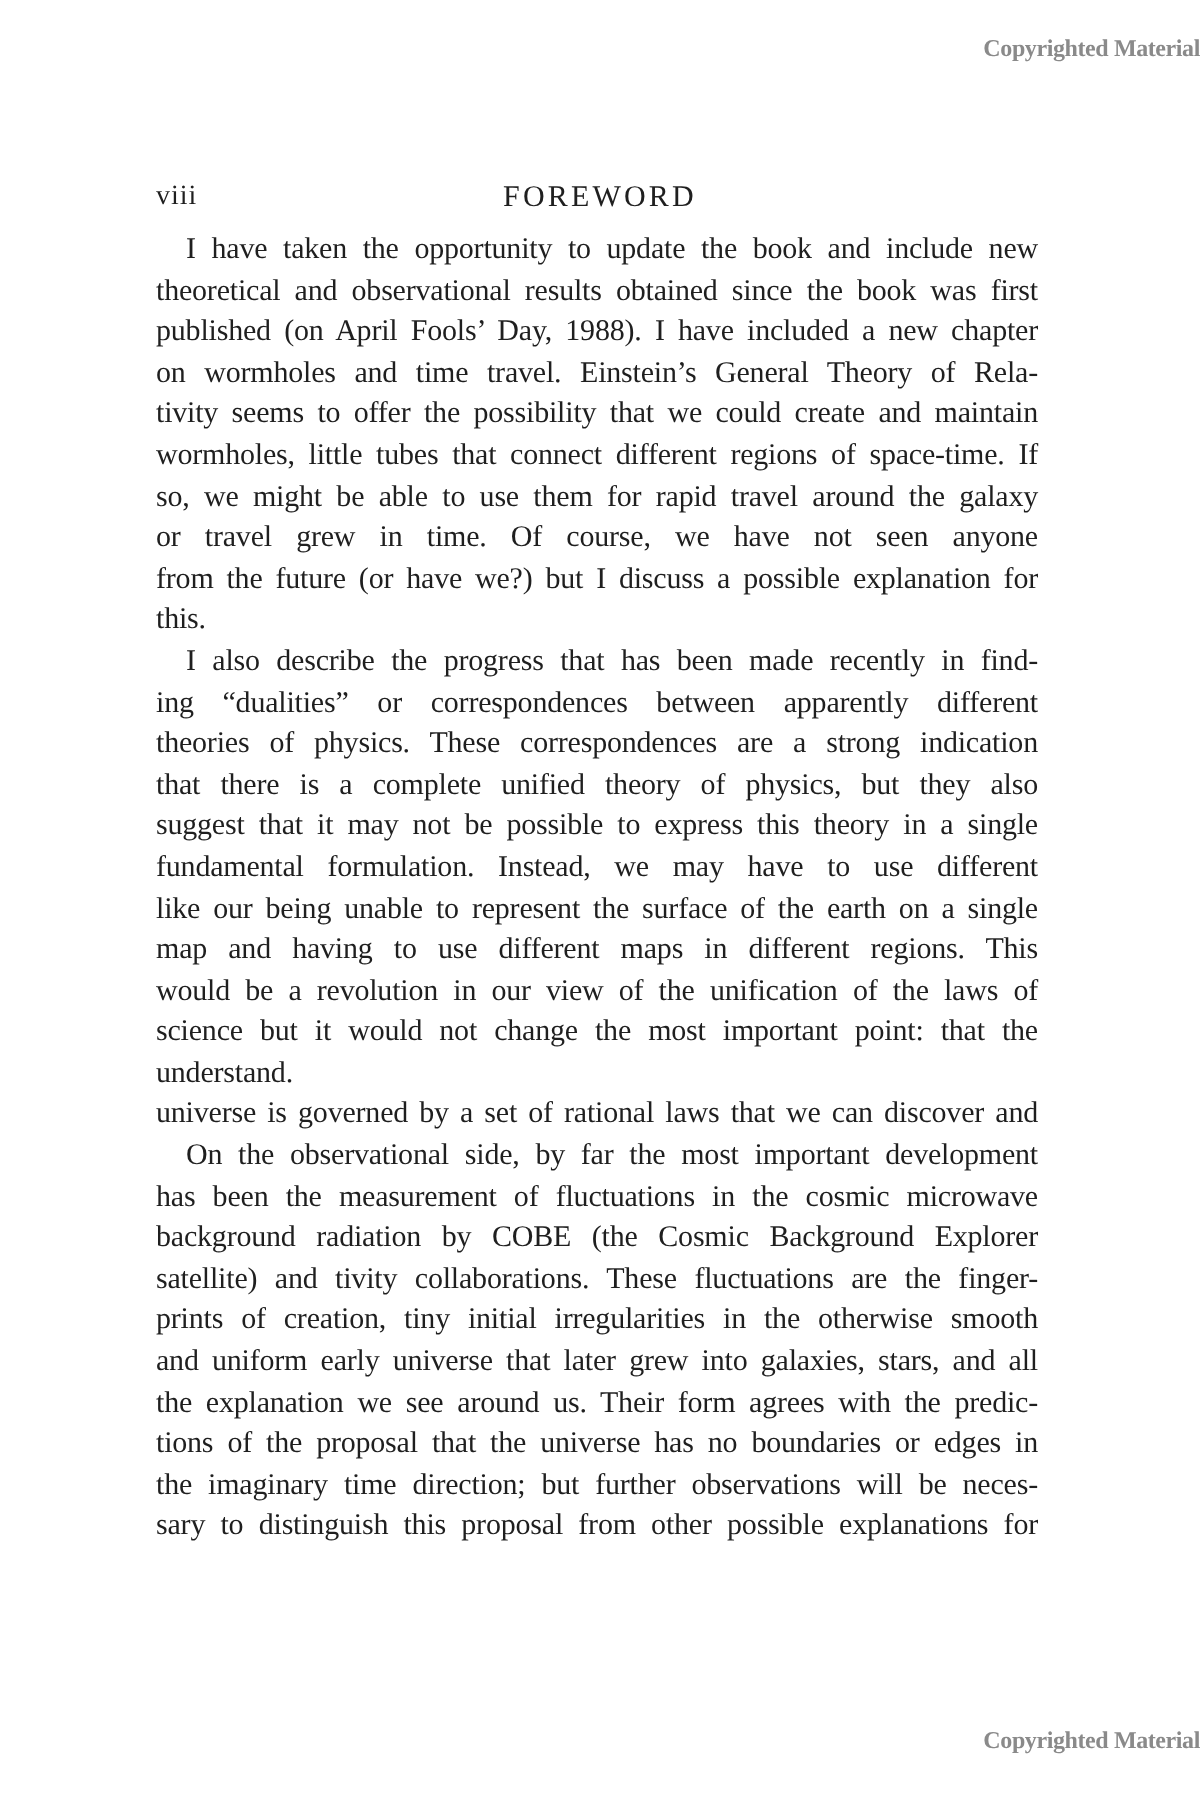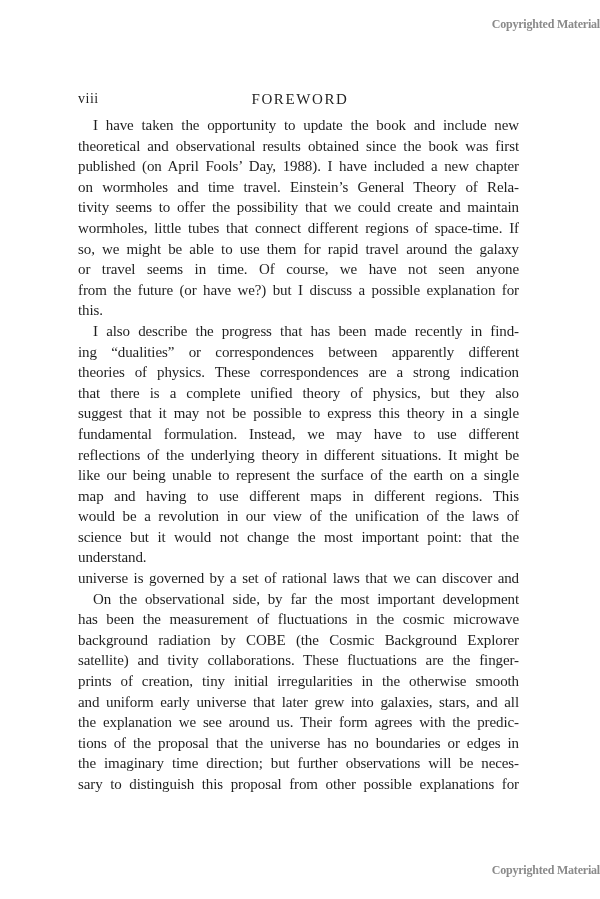--- a/index.html
+++ b/index.html
@@ -92,32 +92,31 @@
 
   <div class="body-text">
       <div class="paragraph">
         <div class="line first">I have taken the opportunity to update the book and include new</div>
         <div class="line">theoretical and observational results obtained since the book was first</div>
         <div class="line">published (on April Fools’ Day, 1988). I have included a new chapter</div>
         <div class="line">on wormholes and time travel. Einstein’s General Theory of Rela-</div>
         <div class="line">tivity seems to offer the possibility that we could create and maintain</div>
         <div class="line">wormholes, little tubes that connect different regions of space-time. If</div>
         <div class="line">so, we might be able to use them for rapid travel around the galaxy</div>
-        <div class="line">or travel seems in time. Of course, we have not seen anyone</div>
+        <div class="line">or travel grew in time. Of course, we have not seen anyone</div>
         <div class="line">from the future (or have we?) but I discuss a possible explanation for</div>
         <div class="line last">this.</div>
       </div>
       <div class="paragraph">
         <div class="line first">I also describe the progress that has been made recently in find-</div>
         <div class="line">ing “dualities” or correspondences between apparently different</div>
         <div class="line">theories of physics. These correspondences are a strong indication</div>
         <div class="line">that there is a complete unified theory of physics, but they also</div>
         <div class="line">suggest that it may not be possible to express this theory in a single</div>
         <div class="line">fundamental formulation. Instead, we may have to use different</div>
-        <div class="line">reflections of the underlying theory in different situations. It might be</div>
         <div class="line">like our being unable to represent the surface of the earth on a single</div>
         <div class="line">map and having to use different maps in different regions. This</div>
         <div class="line">would be a revolution in our view of the unification of the laws of</div>
         <div class="line">science but it would not change the most important point: that the</div>
         <div class="line last">understand.</div>
         <div class="line">universe is governed by a set of rational laws that we can discover and</div>
       </div>
       <div class="paragraph">
         <div class="line first">On the observational side, by far the most important development</div>
         <div class="line">has been the measurement of fluctuations in the cosmic microwave</div>

